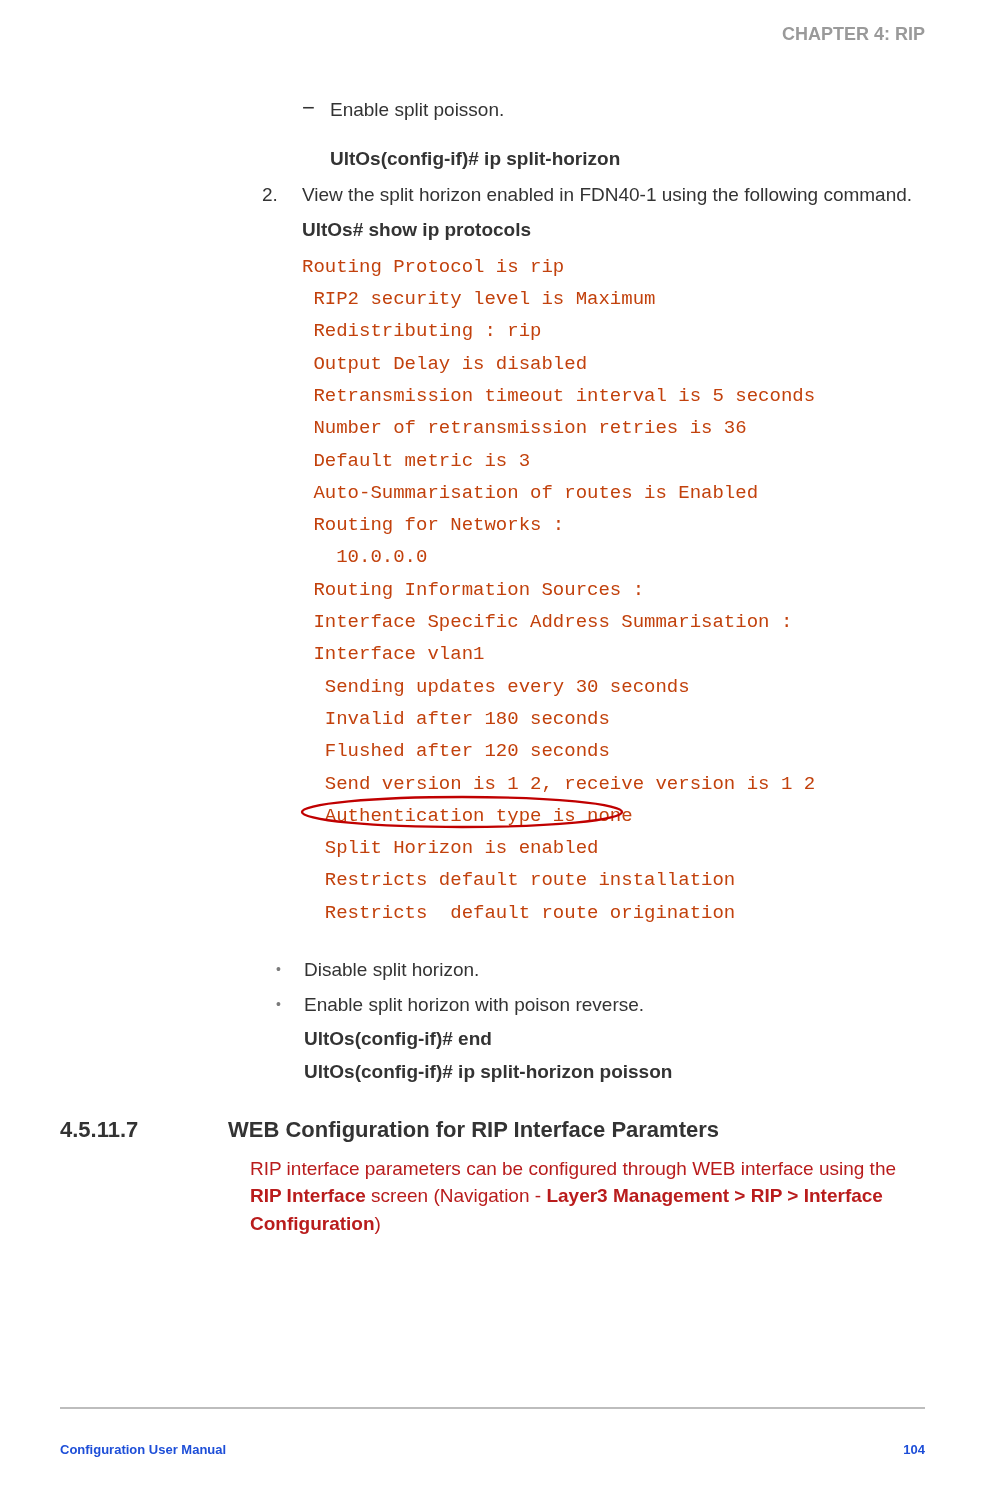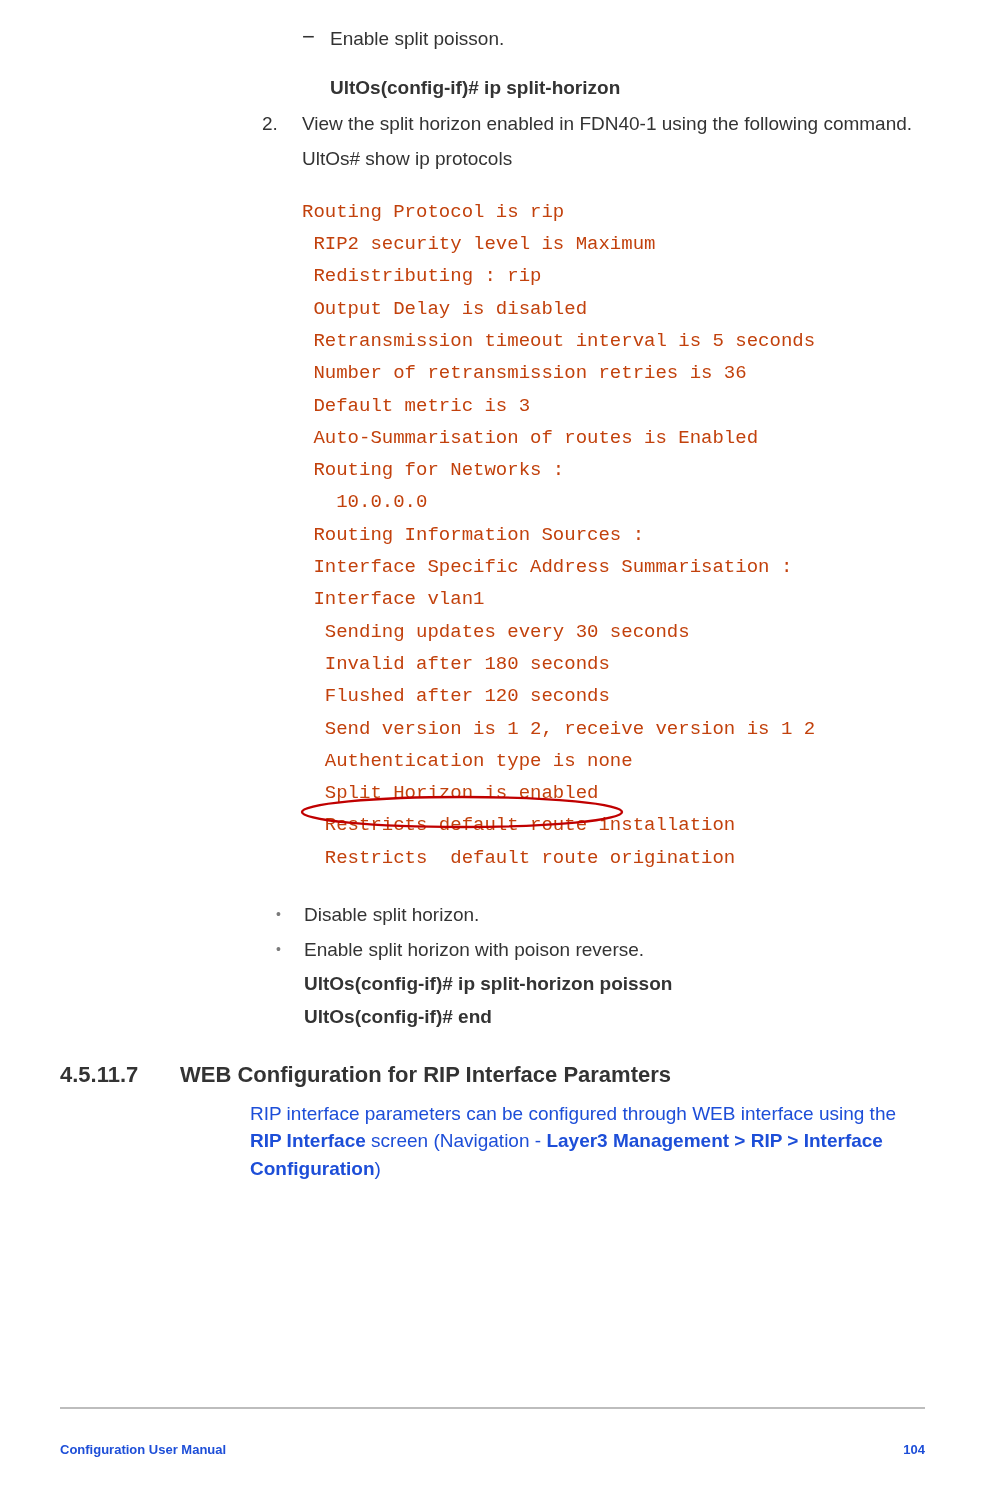--- a/index.html
+++ b/index.html
@@ -57,24 +57,24 @@
     display: flex;
     margin-bottom: 6px;
     margin-left: 12px;
   }
   .num-item .num {
     width: 40px;
     flex-shrink: 0;
   }
   .num-item .num-text { flex: 1; }
   .bold-cmd {
-    font-weight: normal;
+    font-weight: bold;
     margin-left: 52px;
     margin-top: 6px;
-    margin-bottom: 22px;
+    margin-bottom: 6px;
   }
   .mono-block {
     font-family: "Courier New", Courier, monospace;
     font-size: 19px;
     line-height: 1.7;
     margin-left: 52px;
     white-space: pre;
     color: #c2410c;
   }
   .bullet-item {
@@ -96,38 +96,39 @@
     font-weight: bold;
     margin-left: 54px;
     margin-top: 4px;
     margin-bottom: 4px;
   }
   .section-row {
     display: flex;
     align-items: baseline;
     margin-top: 30px;
     margin-bottom: 12px;
+    gap: 48px;
   }
   .section-num {
     font-weight: bold;
     font-size: 22px;
     width: 120px;
     flex-shrink: 0;
     color: #333;
   }
   .section-title {
     font-weight: bold;
     font-size: 22px;
     color: #333;
   }
   .para {
     margin-left: 190px;
     font-size: 19px;
     line-height: 1.45;
-    color: #1d4ed8;
+    color: #b91c1c;
   }
   .para b { font-weight: bold; }
   .footer-rule {
     position: absolute;
     left: 60px;
     right: 60px;
     bottom: 86px;
     border-top: 2px solid #bdbdbd;
   }
   .footer {
@@ -149,20 +150,21 @@
     position: absolute;
     width: 335px;
     height: 40px;
     pointer-events: none;
   }
 </style>
 </head>
 <body>
 
 <div class="page">
+  <div class="header">CHAPTER 4: RIP</div>
 
   <div class="content">
 
     <div class="sub-item">
       <div class="bullet">−</div>
       <div class="sub-text">Enable split poisson.</div>
     </div>
     <div class="cmd-line">UltOs(config-if)# ip split-horizon</div>
 
     <div class="num-item">
@@ -195,22 +197,22 @@
 
     <div class="bullet-item">
       <div class="dot">•</div>
       <div class="b-text">Disable split horizon.</div>
     </div>
 
     <div class="bullet-item second">
       <div class="dot">•</div>
       <div class="b-text">Enable split horizon with poison reverse.</div>
     </div>
+    <div class="cmd-after">UltOs(config-if)# end</div>
     <div class="cmd-after">UltOs(config-if)# ip split-horizon poisson</div>
-    <div class="cmd-after">UltOs(config-if)# end</div>
   </div>
 
   <div class="section-row">
     <div class="section-num">4.5.11.7</div>
     <div class="section-title">WEB Configuration for RIP Interface Paramters</div>
   </div>
 
   <div class="para">
     <span>RIP interface parameters can be configured through WEB interface using the </span><b>RIP Interface</b><span> screen (Navigation - </span><b>Layer3 Management &gt; RIP &gt; Interface Configuration</b><span>)</span>
   </div>

